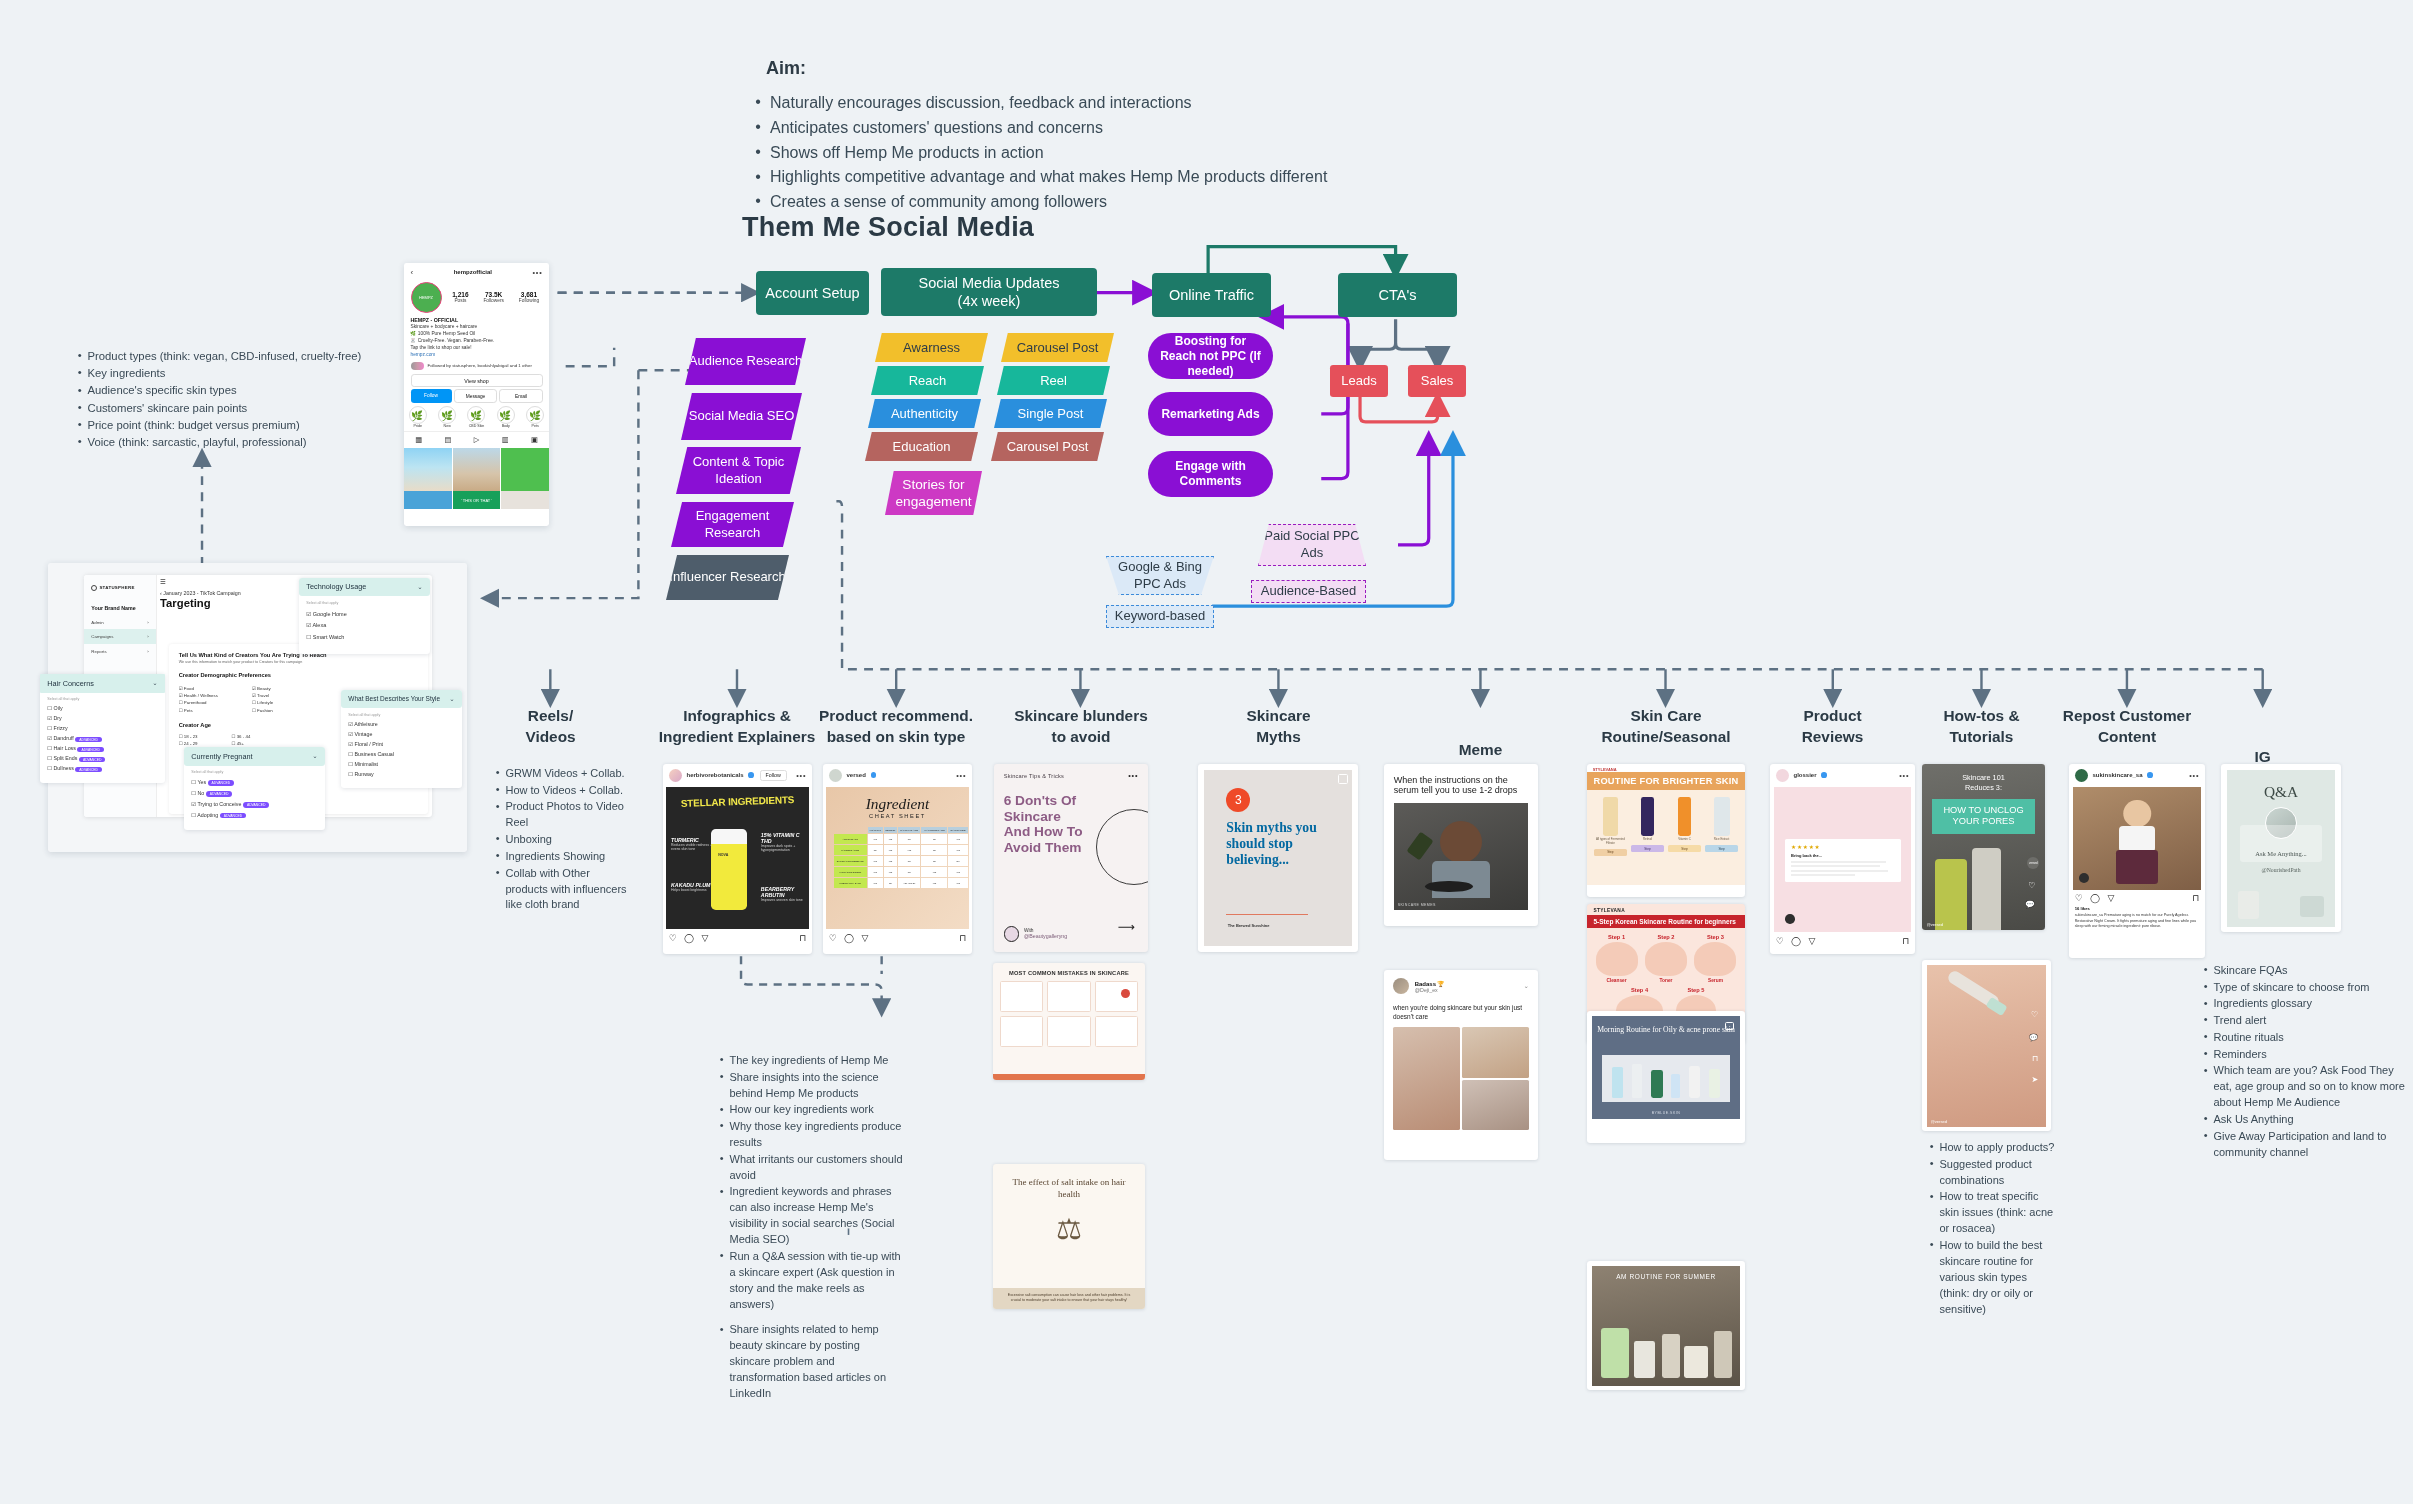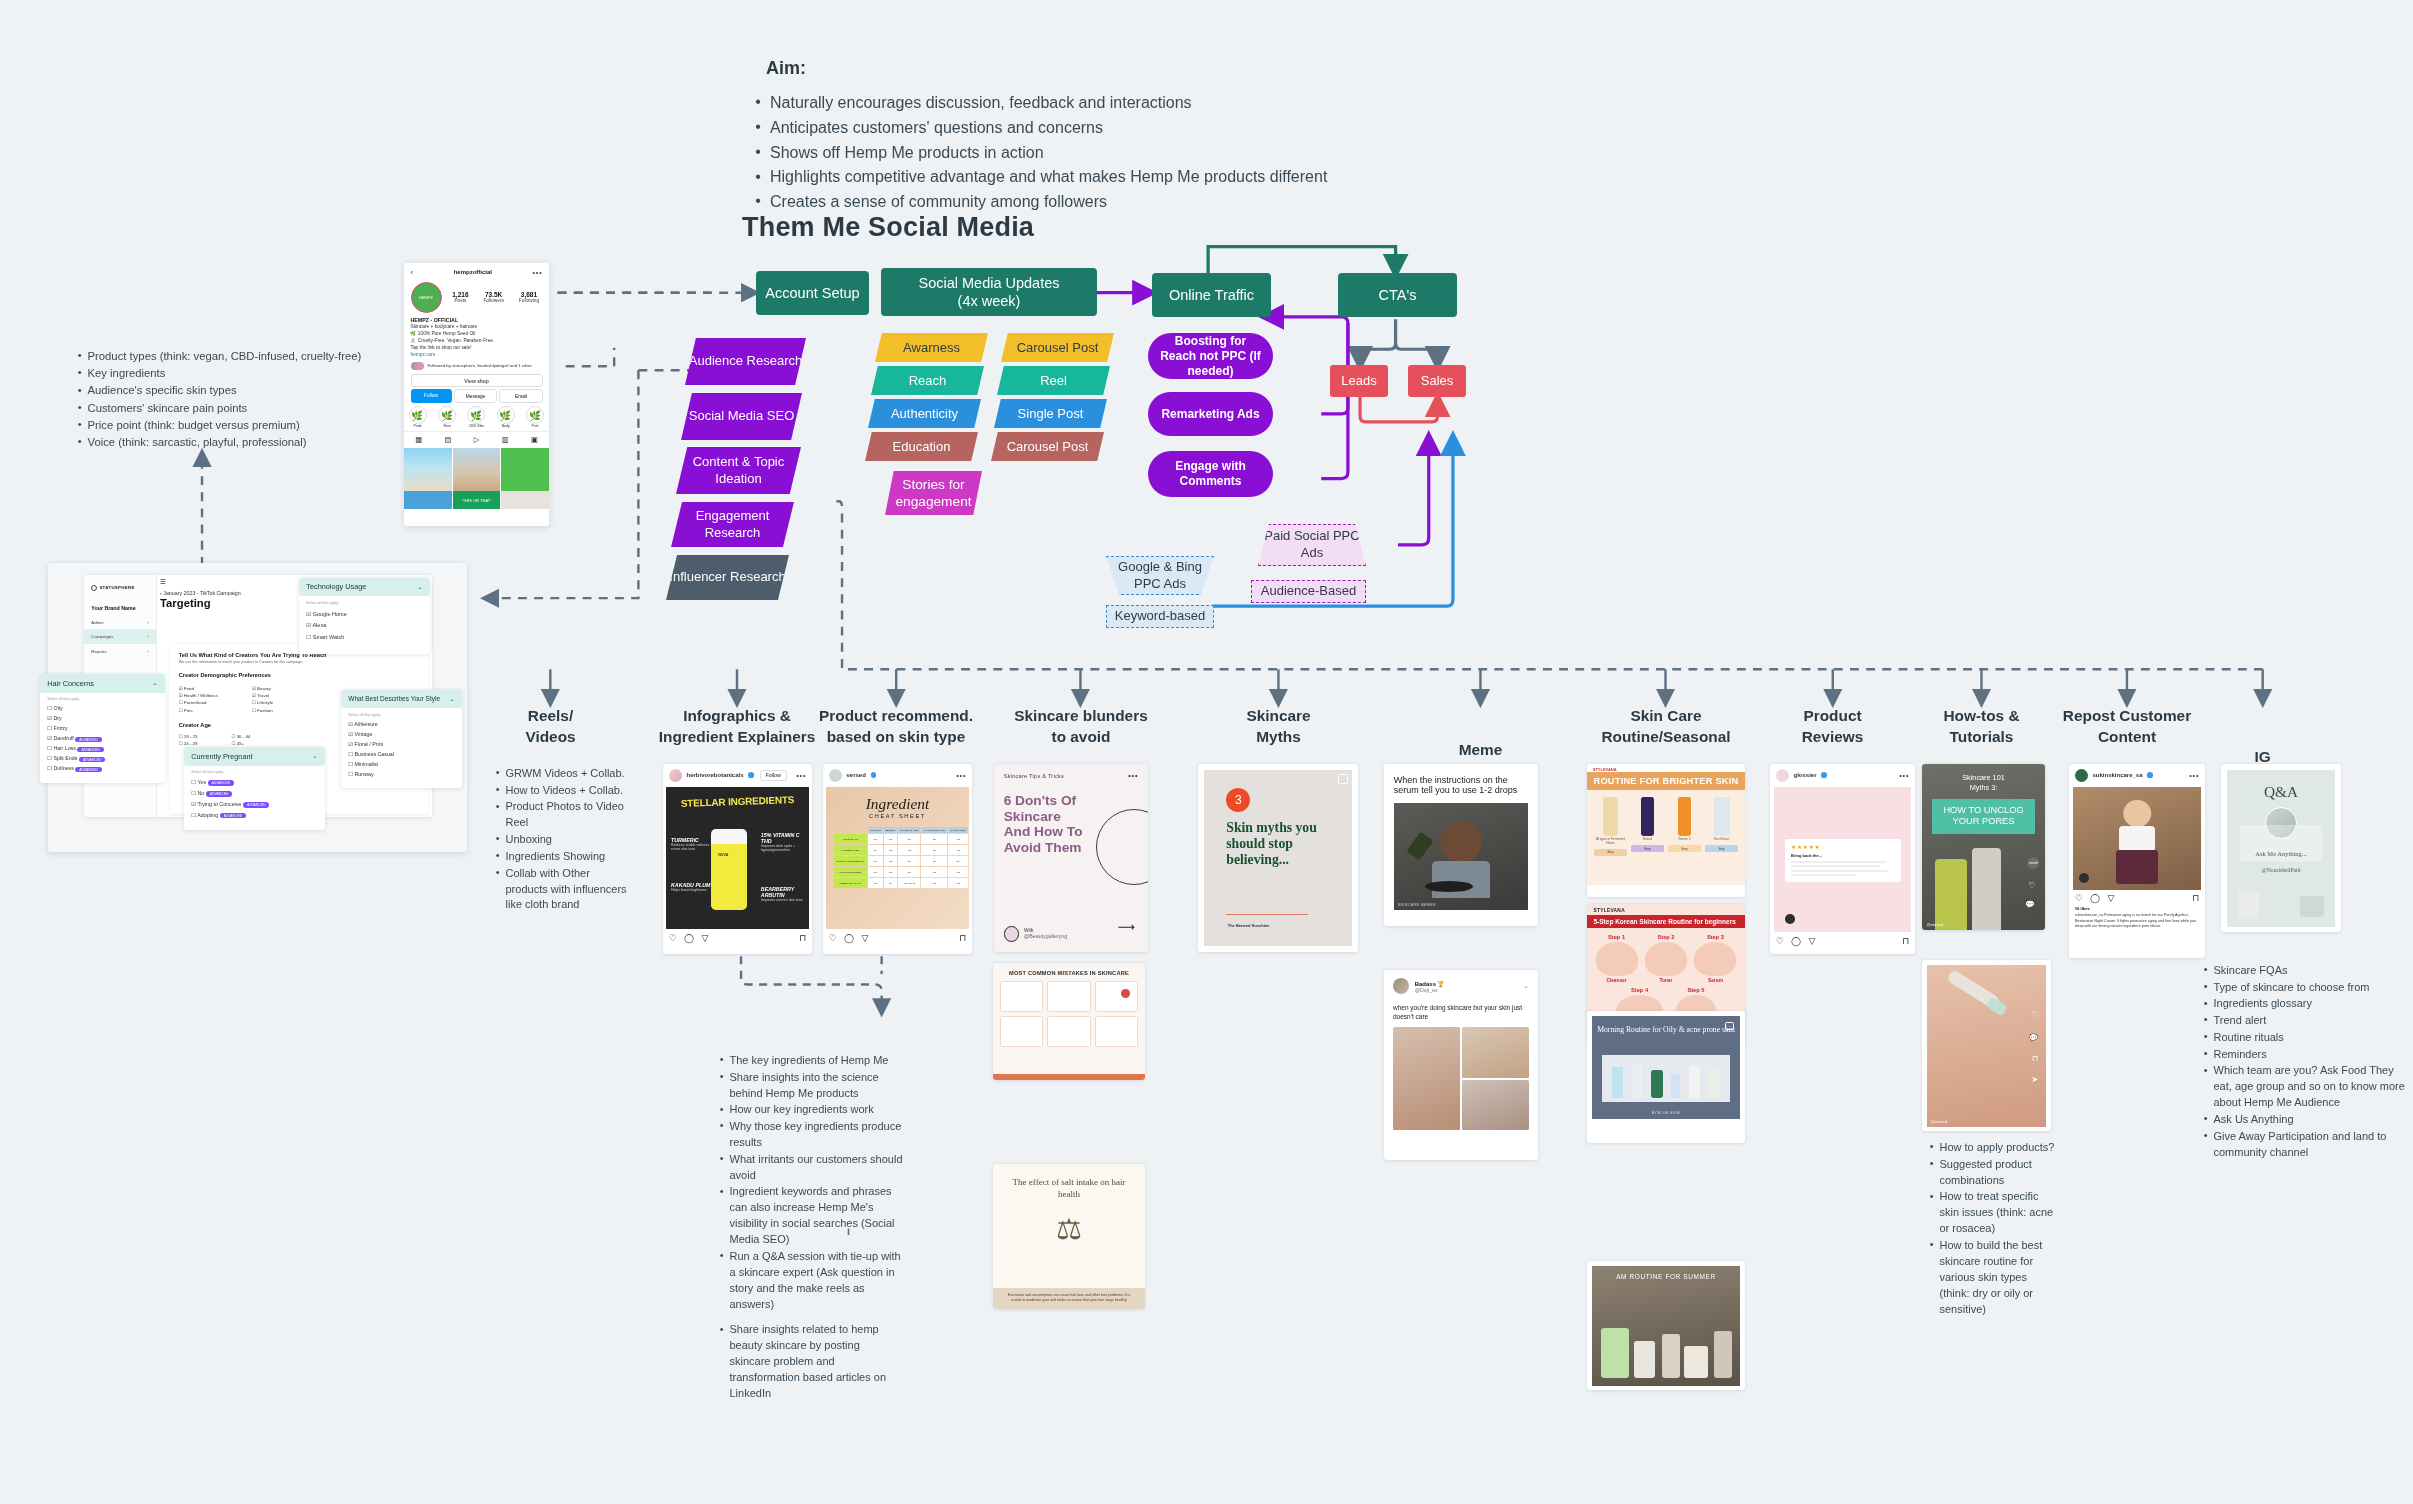--- a/index.html
+++ b/index.html
@@ -576,21 +576,21 @@
   <div class="card" style="left:993px; top:1164px; width:152px; height:145px; background:#fbf7f1;">
     <div style="text-align:center;font-family:'Liberation Serif',serif;font-size:9px;color:#5a4632;padding:13px 16px 0;line-height:1.3">The effect of salt intake on hair health</div>
     <div style="text-align:center;font-size:29px;color:#6b5a42;margin-top:11.3px">⚖</div>
     <div style="position:absolute;left:0;right:0;bottom:0;background:#e3d7c3;padding:5.7px 9.7px;font-size:3.6px;color:#4b3c2a;line-height:1.4;text-align:center">Excessive salt consumption can cause hair loss and other hair problems. It is crucial to moderate your salt intake to ensure that your hair stays healthy!</div>
   </div>
 
   <div class="card" style="left:1198px; top:764px; width:160px; height:188px;">
     <div style="margin:5.7px;height:176px;background:#e4e0dd;position:relative;">
       <div style="position:absolute;right:4.8px;top:4.8px;width:9.7px;height:9.7px;border:1.2px solid #fff;border-radius:1.6px"></div>
       <div style="position:absolute;left:22.6px;top:18px;width:24px;height:24px;border-radius:50%;background:#ef4a28;color:#fff;display:flex;align-items:center;justify-content:center;font-size:12px">3</div>
-      <div style="position:absolute;left:22.6px;top:50px;width:91px;font-family:'Liberation Serif',serif;font-weight:bold;font-size:13.7px;line-height:1.18;color:#14532d">Skin myths you should stop believing...</div>
+      <div style="position:absolute;left:22.6px;top:50px;width:91px;font-family:'Liberation Serif',serif;font-weight:bold;font-size:13.7px;line-height:1.18;color:#0369a1">Skin myths you should stop believing...</div>
       <div style="position:absolute;left:22.6px;bottom:31px;width:82px;height:1.2px;background:#e0795f"></div>
       <div style="position:absolute;left:24px;bottom:18px;font-size:4px;font-weight:bold;color:#333">The Brewed Sunshine</div>
     </div>
   </div>
 
   <div class="card" style="left:1384px; top:764px; width:154px; height:162px;">
     <div style="font-size:9px;font-weight:500;color:#1b1b1b;padding:10.5px 9.7px 6.5px;line-height:1.22">When the instructions on the serum tell you to use 1-2 drops</div>
     <div style="margin:0 9.7px 9.7px;height:107px;background:linear-gradient(160deg,#5c5b58,#3a3a38);position:relative;overflow:hidden">
       <div style="position:absolute;left:50%;top:18px;transform:translateX(-50%);width:42px;height:42px;border-radius:50%;background:#6b4a36"></div>
       <div style="position:absolute;left:50%;top:58px;transform:translateX(-50%);width:58px;height:37px;background:#7d8a93;border-radius:4.8px 4.8px 0 0"></div>
@@ -730,21 +730,21 @@
       <span>◯</span>
       <span>▽</span>
       <span class="sp">⊓</span>
     </div>
   </div>
 
   <div class="card" style="left:1922px; top:764px; width:123px; height:166px;">
     <div style="height:100%;background:linear-gradient(170deg,#6f6f6a,#4a4a46);position:relative;">
       <div style="text-align:center;color:#fff;font-size:7.3px;padding-top:9px;line-height:1.35">
         <div>Skincare 101</div>
-        <div>Myths 3:</div>
+        <div>Reduces 3:</div>
       </div>
       <div style="margin:6.5px 9.7px 0;background:#4fbfa5;color:#fff;font-size:9.3px;font-weight:500;text-align:center;padding:5.7px 3.2px;line-height:1.25">HOW TO UNCLOG YOUR PORES</div>
       <div style="position:absolute;left:13px;bottom:0;width:32px;height:71px;background:#b9c44c;border-radius:4px 4px 0 0"></div>
       <div style="position:absolute;left:50px;bottom:0;width:29px;height:82px;background:#cfcdc4;border-radius:4px 4px 0 0"></div>
       <div style="position:absolute;right:5.7px;bottom:61px;width:12px;height:12px;border-radius:50%;background:#6d6d69;color:#fff;font-size:2.9px;display:flex;align-items:center;justify-content:center">versed</div>
       <div style="position:absolute;right:9.7px;bottom:40px;color:#fff;font-size:8px">♡</div>
       <div style="position:absolute;right:9.7px;bottom:21px;color:#fff;font-size:8px">💬</div>
       <div style="position:absolute;left:4.8px;bottom:3.2px;color:#fff;font-size:4px">@versed</div>
     </div>
   </div>

